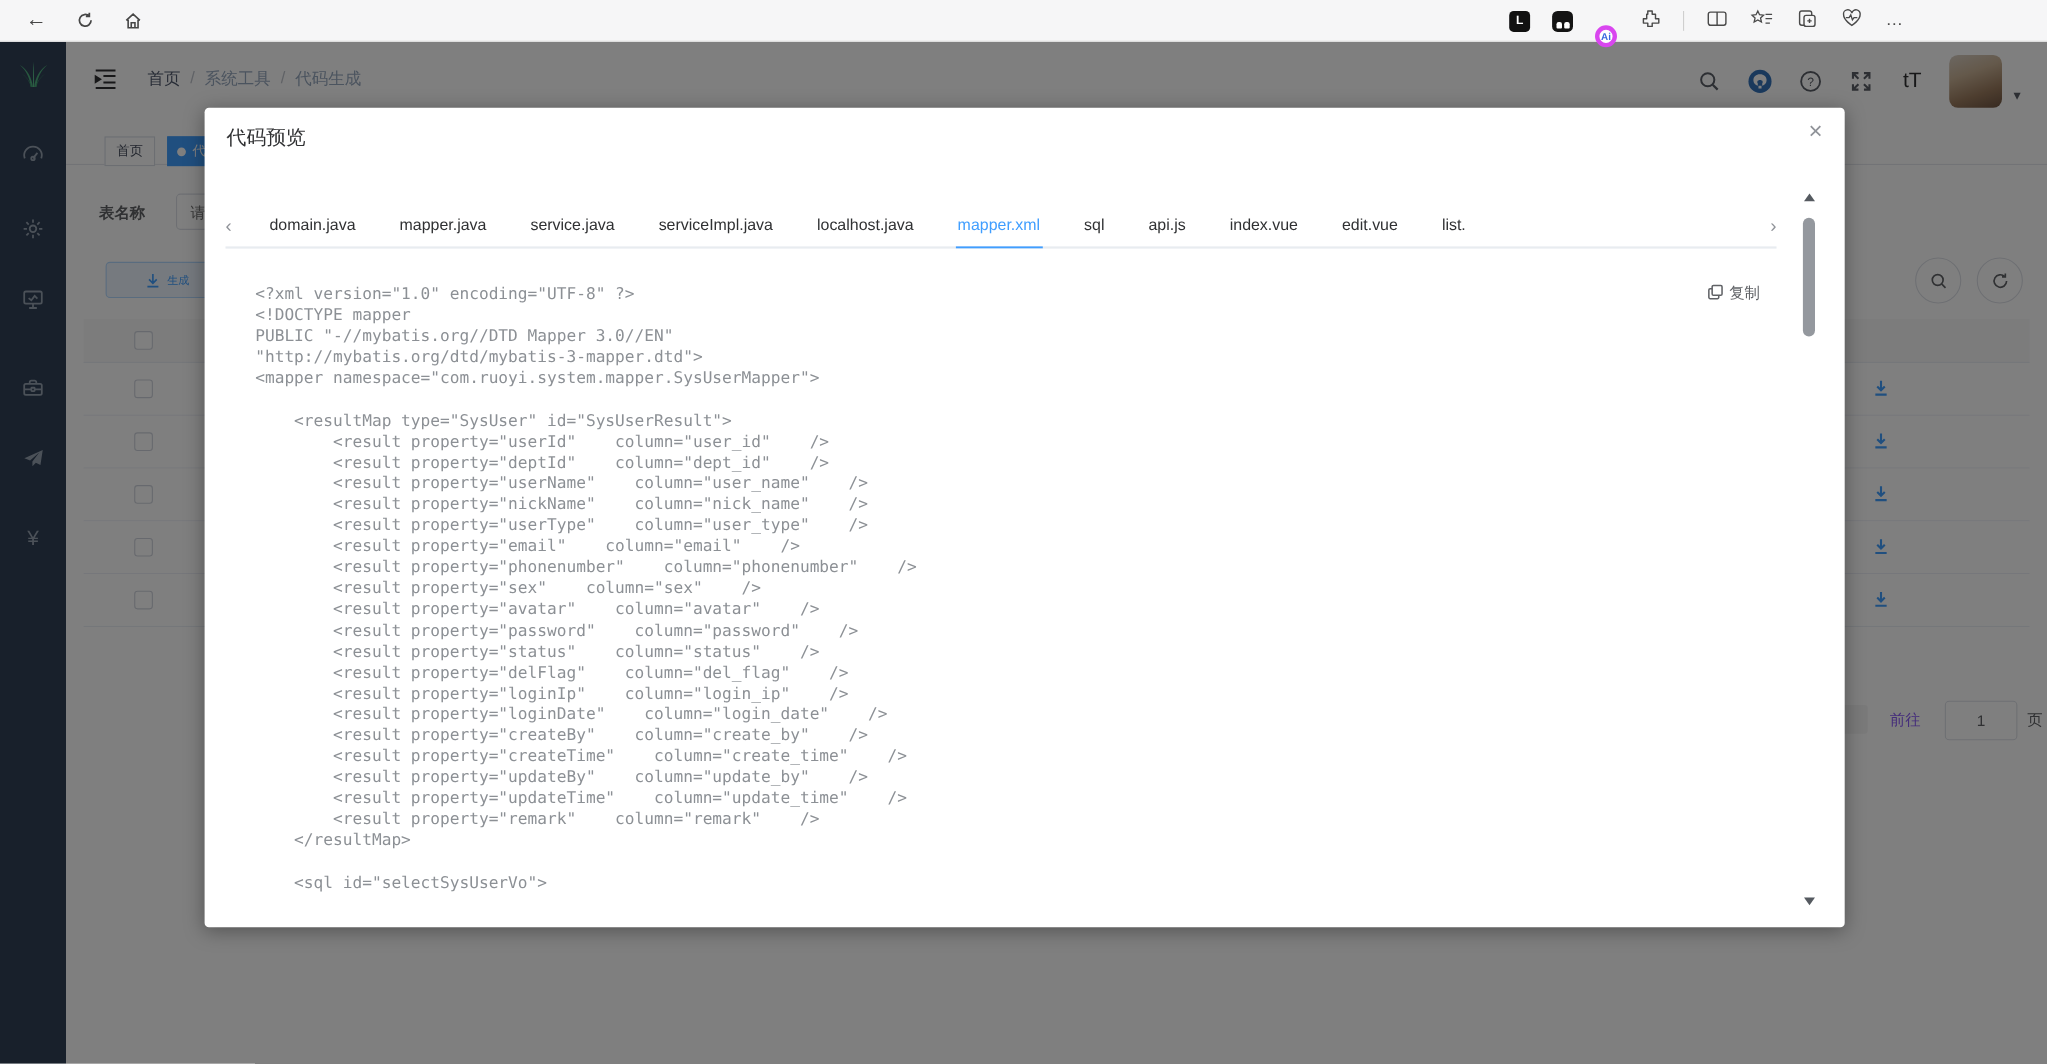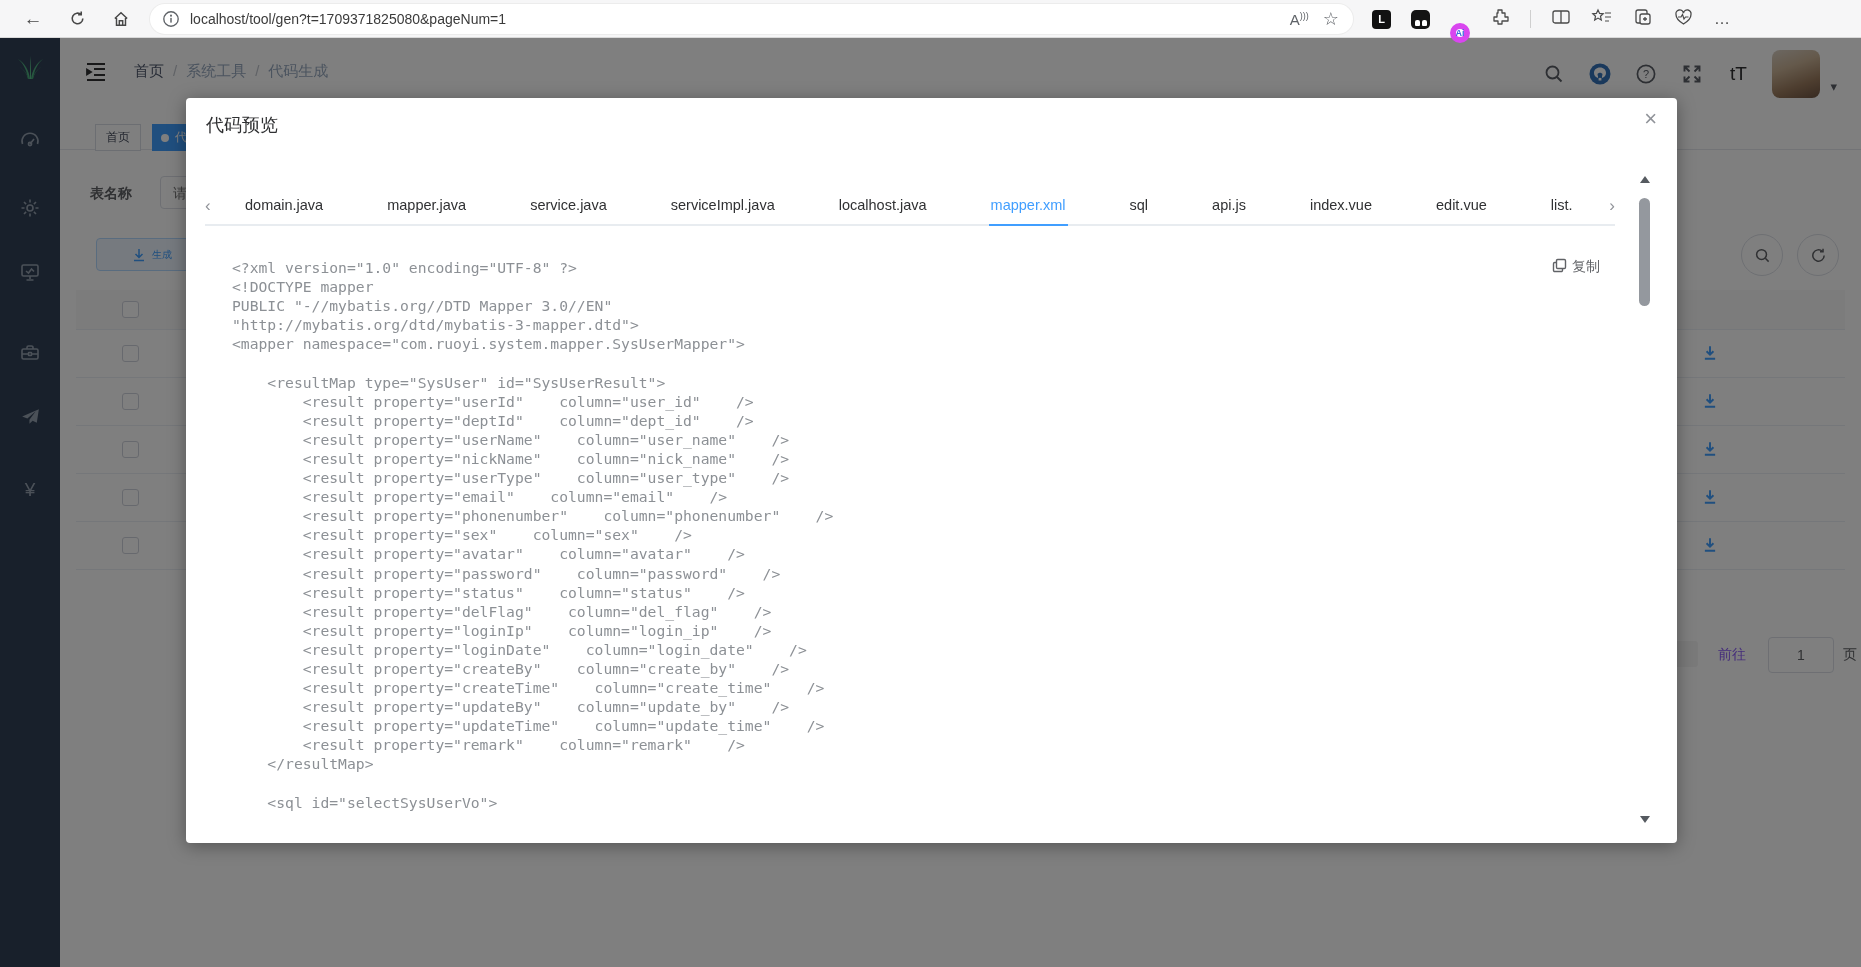--- a/index.html
+++ b/index.html
@@ -20,21 +20,21 @@
   .pill-right { display:flex; align-items:center; gap:14px; margin-right:14px; color:#5f6368; }
   .read-aloud { font-size:15px; color:#5f6368; position:relative; }
   .read-aloud i { font-style:normal; font-size:9px; position:relative; top:-6px; }
   .star { font-size:18px; color:#5f6368; }
   .ext-row { position:absolute; left:1372px; top:0; height:38px; display:flex; align-items:center; gap:20px; }
   .ext-sq { width:19px; height:19px; border-radius:4px; background:#111; color:#fff; display:flex;
             align-items:center; justify-content:center; font-size:11px; font-weight:bold; }
   .ext-dots { width:19px; height:19px; border-radius:5px; background:#141414; display:flex;
               align-items:flex-end; justify-content:center; gap:2px; padding-bottom:3px; }
   .ext-dots b { width:5px; height:6px; background:#fff; border-radius:2px 2px 1px 1px; }
-  .ext-ai { width:20px; height:20px; border-radius:50%; background:#fff; border:6px solid #d946ef;
+  .ext-ai { width:20px; height:20px; border-radius:50%; background:#fff; border:4px solid #d946ef;
             color:#3b6ae0; font-size:9px; font-weight:bold; display:flex; align-items:center; justify-content:center;margin-top:28px; }
   .bb-divider { width:1px; height:18px; background:#cfcfcf; }
   .bb-more { font-size:16px; color:#4a4a4a; letter-spacing:1px; }
 
   
   .app { position:absolute; left:0; top:38px; width:1861px; height:929px; background:#fff; }
   .sidebar { position:absolute; left:0; top:0; width:60px; height:929px; background:#304156; z-index:2; }
   .sb-item { position:absolute; left:0; width:60px; height:40px; display:flex; align-items:center;
              justify-content:center; color:#97a2b1; cursor:pointer; }
   .sb-item svg { stroke:#97a2b1; fill:none; stroke-width:1.6; }
@@ -90,21 +90,21 @@
   .overlay { position:absolute; left:0; top:0; width:1861px; height:929px; background:rgba(0,0,0,0.5); z-index:5; }
   .modal { position:absolute; left:186px; top:60px; width:1491px; height:745px; background:#fff;
            border-radius:4px; box-shadow:0 3px 18px rgba(0,0,0,.35); z-index:10; }
   .modal-title { position:absolute; left:20px; top:15px; font-size:18px; color:#303133; }
   .modal-close { position:absolute; right:20px; top:10px; font-size:22px; color:#909399; cursor:pointer; line-height:1; }
 
   .tabs-bar { position:absolute; left:19px; right:62px; top:88px; height:40px; }
   .tabs-bar::after { content:""; position:absolute; left:0; right:0; bottom:0; height:2px; background:#e8ecf0; }
   .tab-prev,.tab-next { position:absolute; top:10px; font-size:17px; color:#909399; cursor:pointer; z-index:2; }
   .tab-prev { left:0; } .tab-next { right:0; }
-  .tabs-list { position:absolute; left:20px; right:22px; top:0; height:40px; display:flex; overflow:hidden;gap:24px; }
+  .tabs-list { position:absolute; left:20px; right:22px; top:0; height:40px; display:flex; overflow:hidden; }
   .tab-item { position:relative; padding:0 20px; line-height:38px; font-size:14.5px; color:#303133;
               cursor:pointer; white-space:nowrap; }
   .tab-item.active { color:#409eff;text-align:right; }
   .tab-item.active::after { content:""; position:absolute; left:18px; right:18px; bottom:0; height:2px;
                             background:#409eff; z-index:3; }
 
   .copy-btn { position:absolute; right:77px; top:160px; display:flex; align-items:flex-start; gap:5px;
               font-size:14px; color:#606266; cursor:pointer; z-index:3; }
   .copy-btn svg { stroke:#606266; fill:none; stroke-width:1.4; }
 
@@ -129,34 +129,20 @@
     <div class="bb-icon bb-back">←</div>
     <div class="bb-icon bb-refresh">
       <svg width="17" height="17" viewBox="0 0 16 16">
           <path d="M13 8a5 5 0 1 1-1.5-3.6M11.5 1.5v3h-3" stroke="#474747" stroke-width="1.5" fill="none"></path>
         </svg>
     </div>
     <div class="bb-icon bb-home">
       <svg width="18" height="18" viewBox="0 0 16 16">
           <path d="M2.5 7.5 8 2.5l5.5 5M4 7v6.5h8V7M6.5 13.5v-4h3v4" stroke="#474747" stroke-width="1.3" fill="none"></path>
         </svg>
-    </div>
-    <div class="url-pill">
-      <span class="url-info">
-        <svg width="18" height="18" viewBox="0 0 16 16">
-            <circle cx="8" cy="8" r="6.4" stroke="#5f6368" stroke-width="1.2" fill="none"></circle>
-            <rect x="7.35" y="7" width="1.3" height="4.2" fill="#5f6368"></rect>
-            <circle cx="8" cy="5" r="0.9" fill="#5f6368"></circle>
-          </svg>
-      </span>
-      <span class="url-text">localhost/tool/gen?t=1709371825080&amp;pageNum=1</span>
-      <span class="pill-right">
-        <span class="read-aloud">A<i>)))</i></span>
-        <span class="star">☆</span>
-      </span>
     </div>
     <div class="ext-row">
       <span class="ext-sq">L</span>
       <span class="ext-dots">
           <b></b>
           <b></b>
         </span>
       <span class="ext-ai">Ai</span>
       <span>
         <svg width="20" height="20" viewBox="0 0 20 20">

